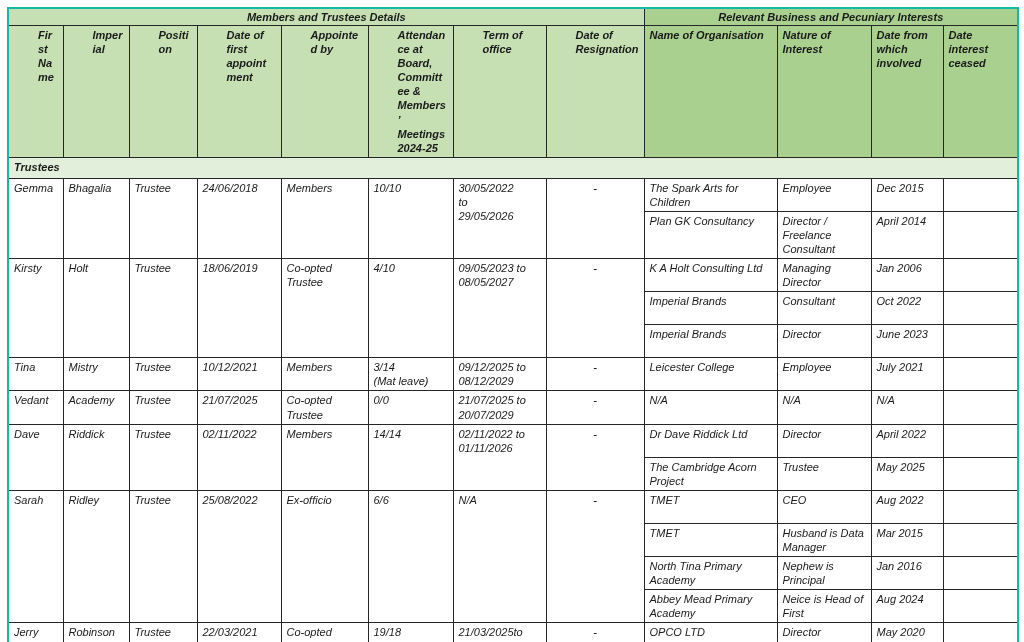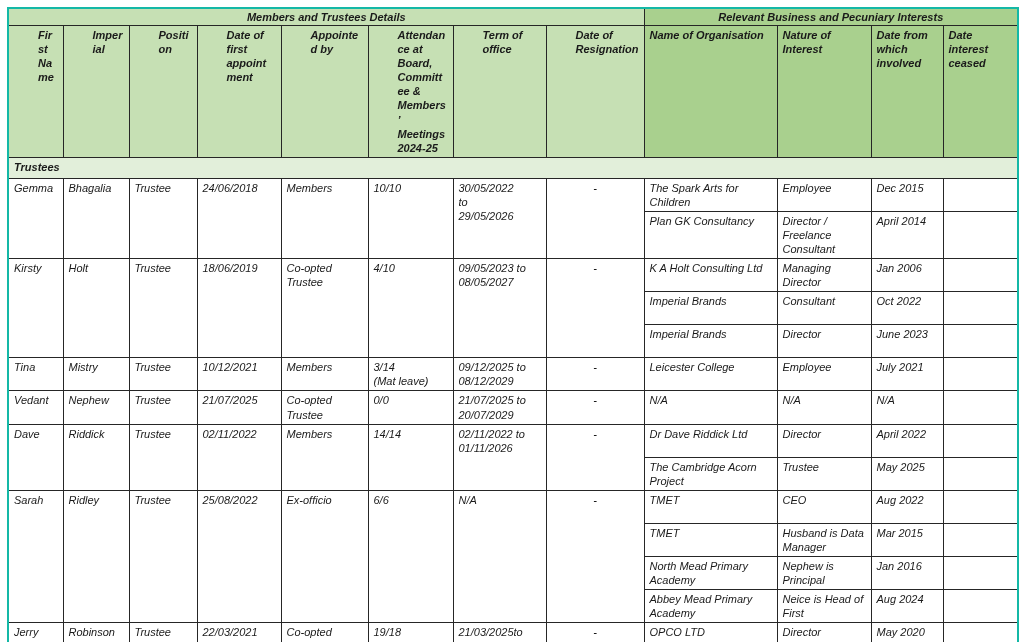--- a/index.html
+++ b/index.html
@@ -167,21 +167,21 @@
           <td>09/12/2025 to
 08/12/2029</td>
           <td class="center">-</td>
           <td>Leicester College</td>
           <td>Employee</td>
           <td>July 2021</td>
           <td></td>
         </tr>
         <tr class="interest-row">
           <td>Vedant</td>
-          <td>Nephew</td>
+          <td>Academy</td>
           <td>Trustee</td>
           <td>21/07/2025</td>
           <td>Co-opted Trustee</td>
           <td>0/0</td>
           <td>21/07/2025 to
 20/07/2029</td>
           <td class="center">-</td>
           <td>N/A</td>
           <td>N/A</td>
           <td>N/A</td>
@@ -222,21 +222,21 @@
           <td>Aug 2022</td>
           <td></td>
         </tr>
         <tr class="interest-row">
           <td>TMET</td>
           <td>Husband is Data Manager</td>
           <td>Mar 2015</td>
           <td></td>
         </tr>
         <tr class="interest-row">
-          <td>North Mead Primary Academy</td>
+          <td>North Tina Primary Academy</td>
           <td>Nephew is Principal</td>
           <td>Jan 2016</td>
           <td></td>
         </tr>
         <tr class="interest-row">
           <td>Abbey Mead Primary Academy</td>
           <td>Neice is Head of First</td>
           <td>Aug 2024</td>
           <td></td>
         </tr>

